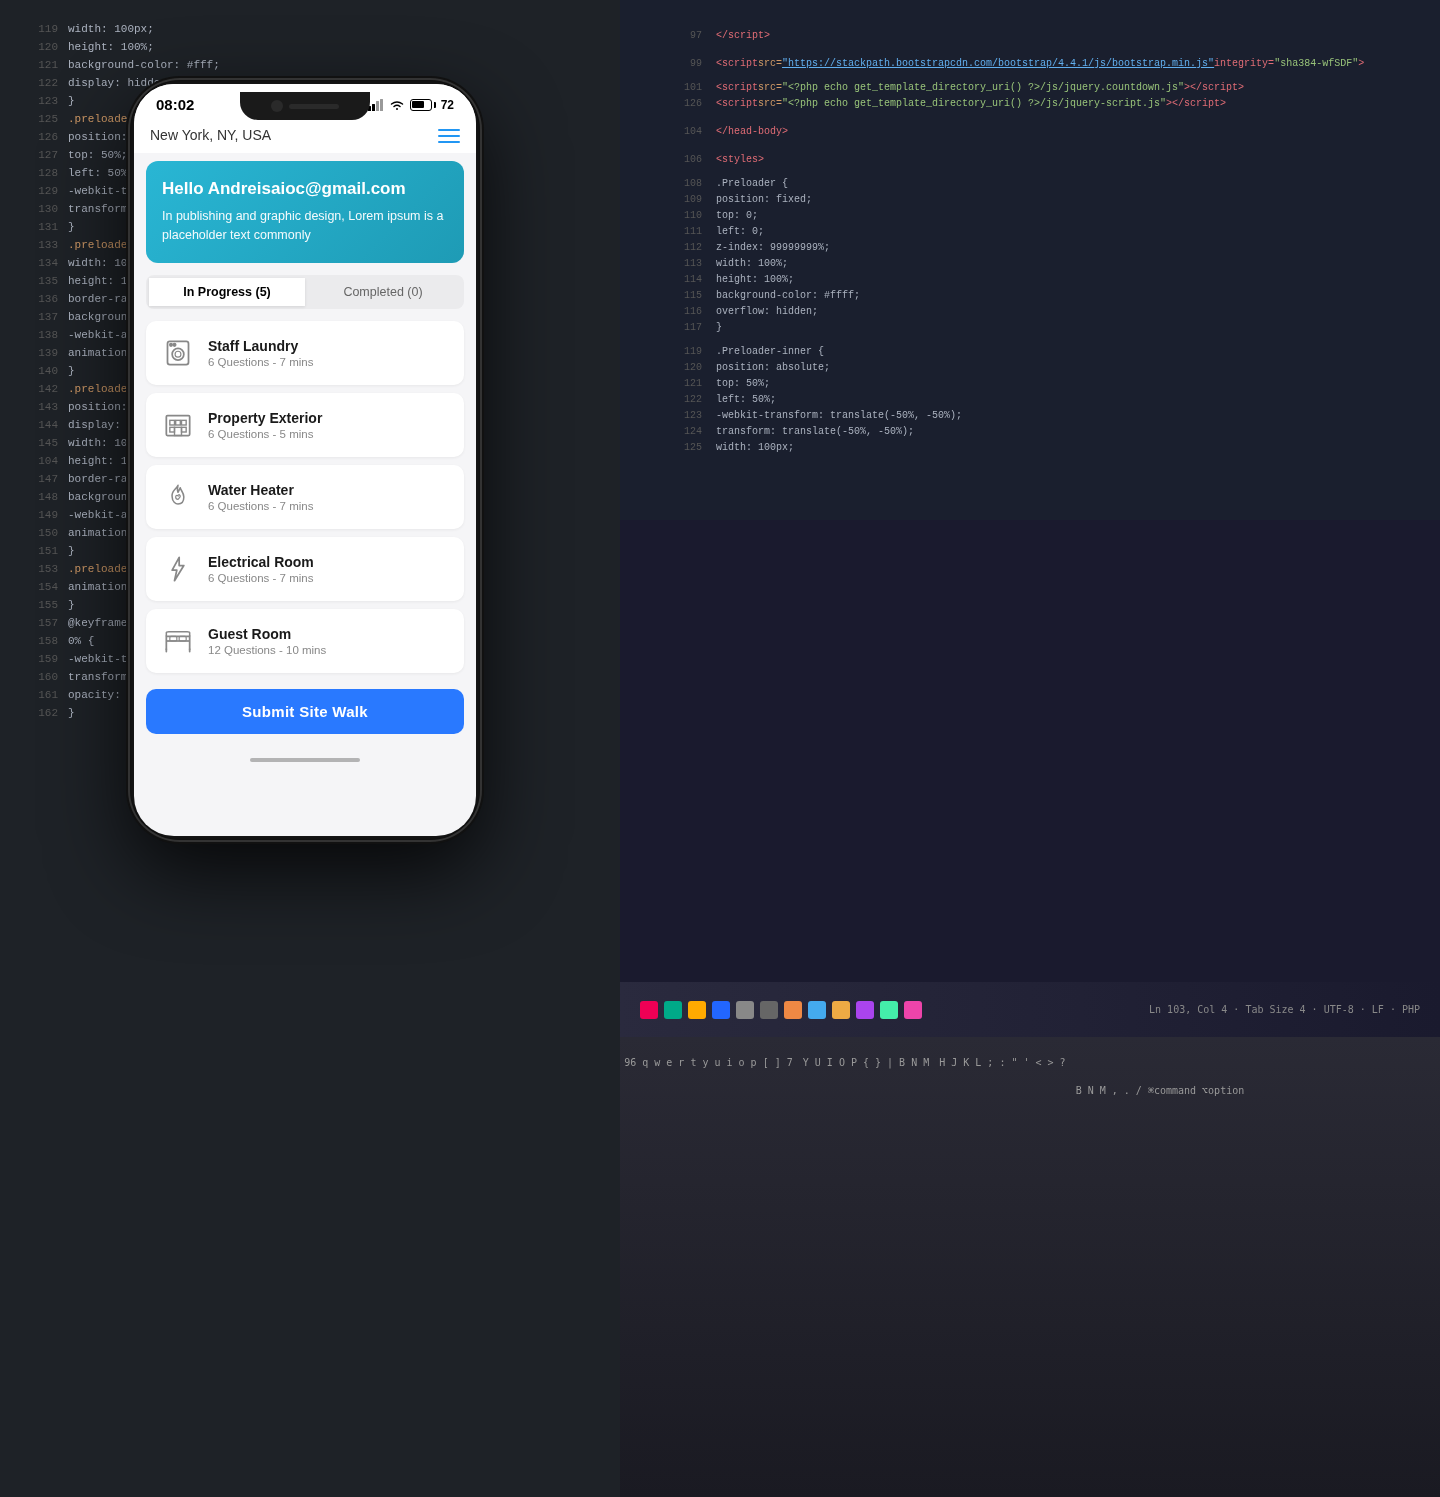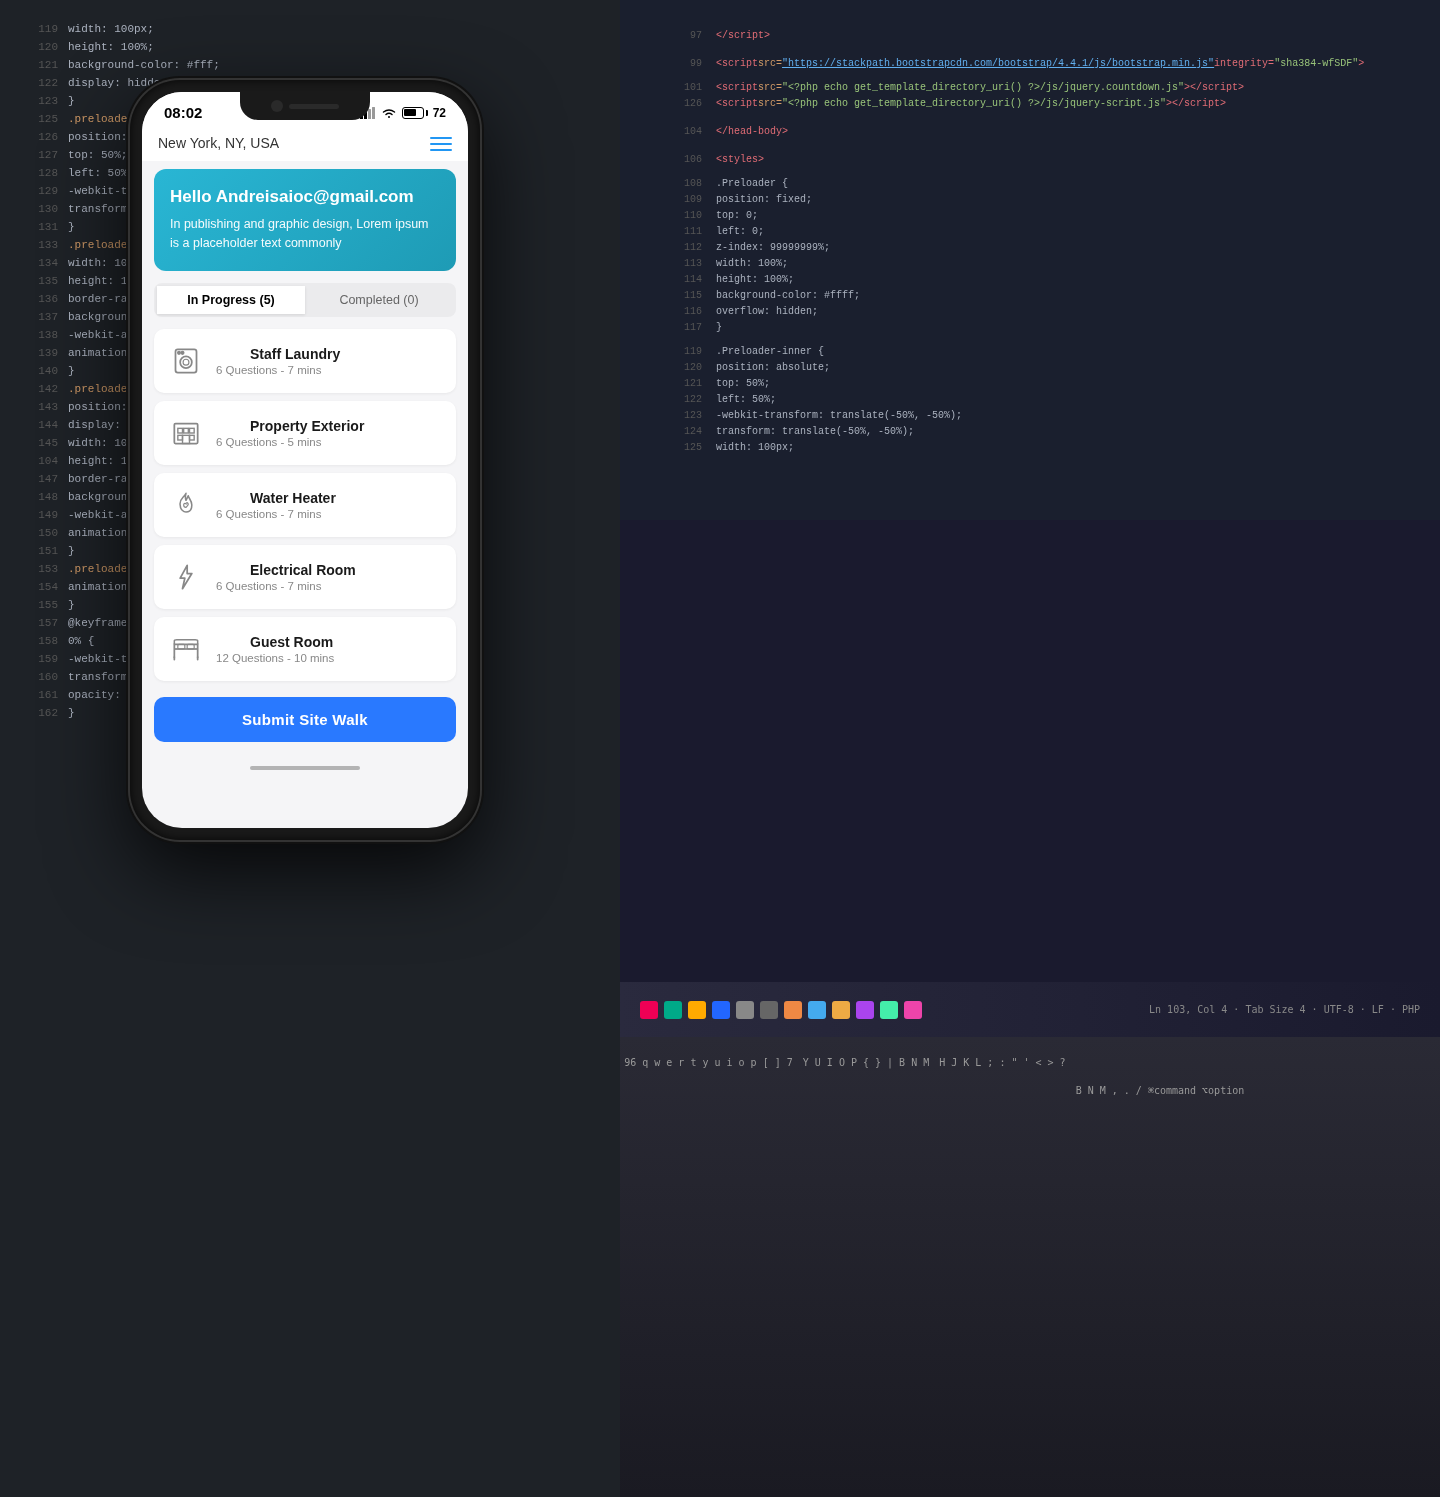--- a/index.html
+++ b/index.html
@@ -95,21 +95,21 @@
       align-items: center;
       justify-content: center;
     }
 
     
     .phone-frame {
       width: 350px;
       height: 760px;
       background: #1a1a1a;
       border-radius: 50px;
-      padding: 12px;
+      padding: 4px;
       box-shadow:
         0 0 0 2px #333,
         0 0 0 4px #111,
         inset 0 0 10px rgba(0,0,0,0.8),
         0 30px 80px rgba(0,0,0,0.8);
       position: relative;
     }
 
     
     .phone-notch {
@@ -320,21 +320,20 @@
       fill: none;
       stroke-width: 1.5;
     }
 
     .item-content {}
 
     .item-title {
       font-size: 14px;
       font-weight: 600;
       color: #1a1a1a;
-      margin-left: 34px;
     }
 
     .item-subtitle {
       font-size: 11.5px;
       color: #888;
       margin-top: 2px;
     }
 
     
     .submit-btn-container {

